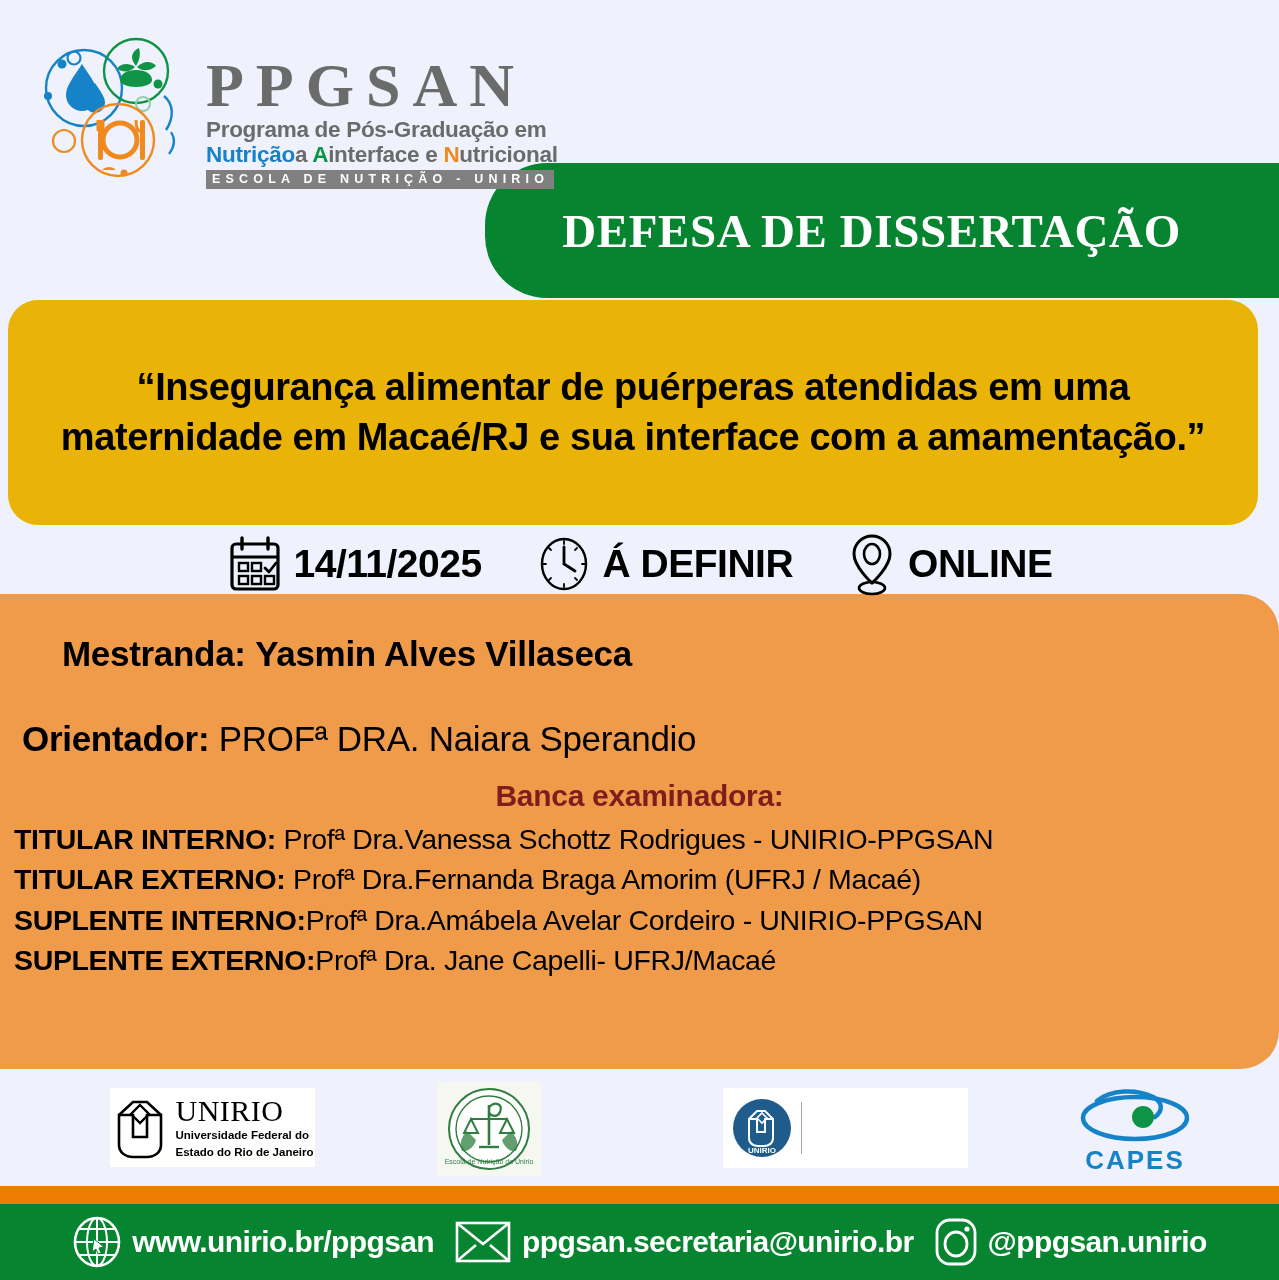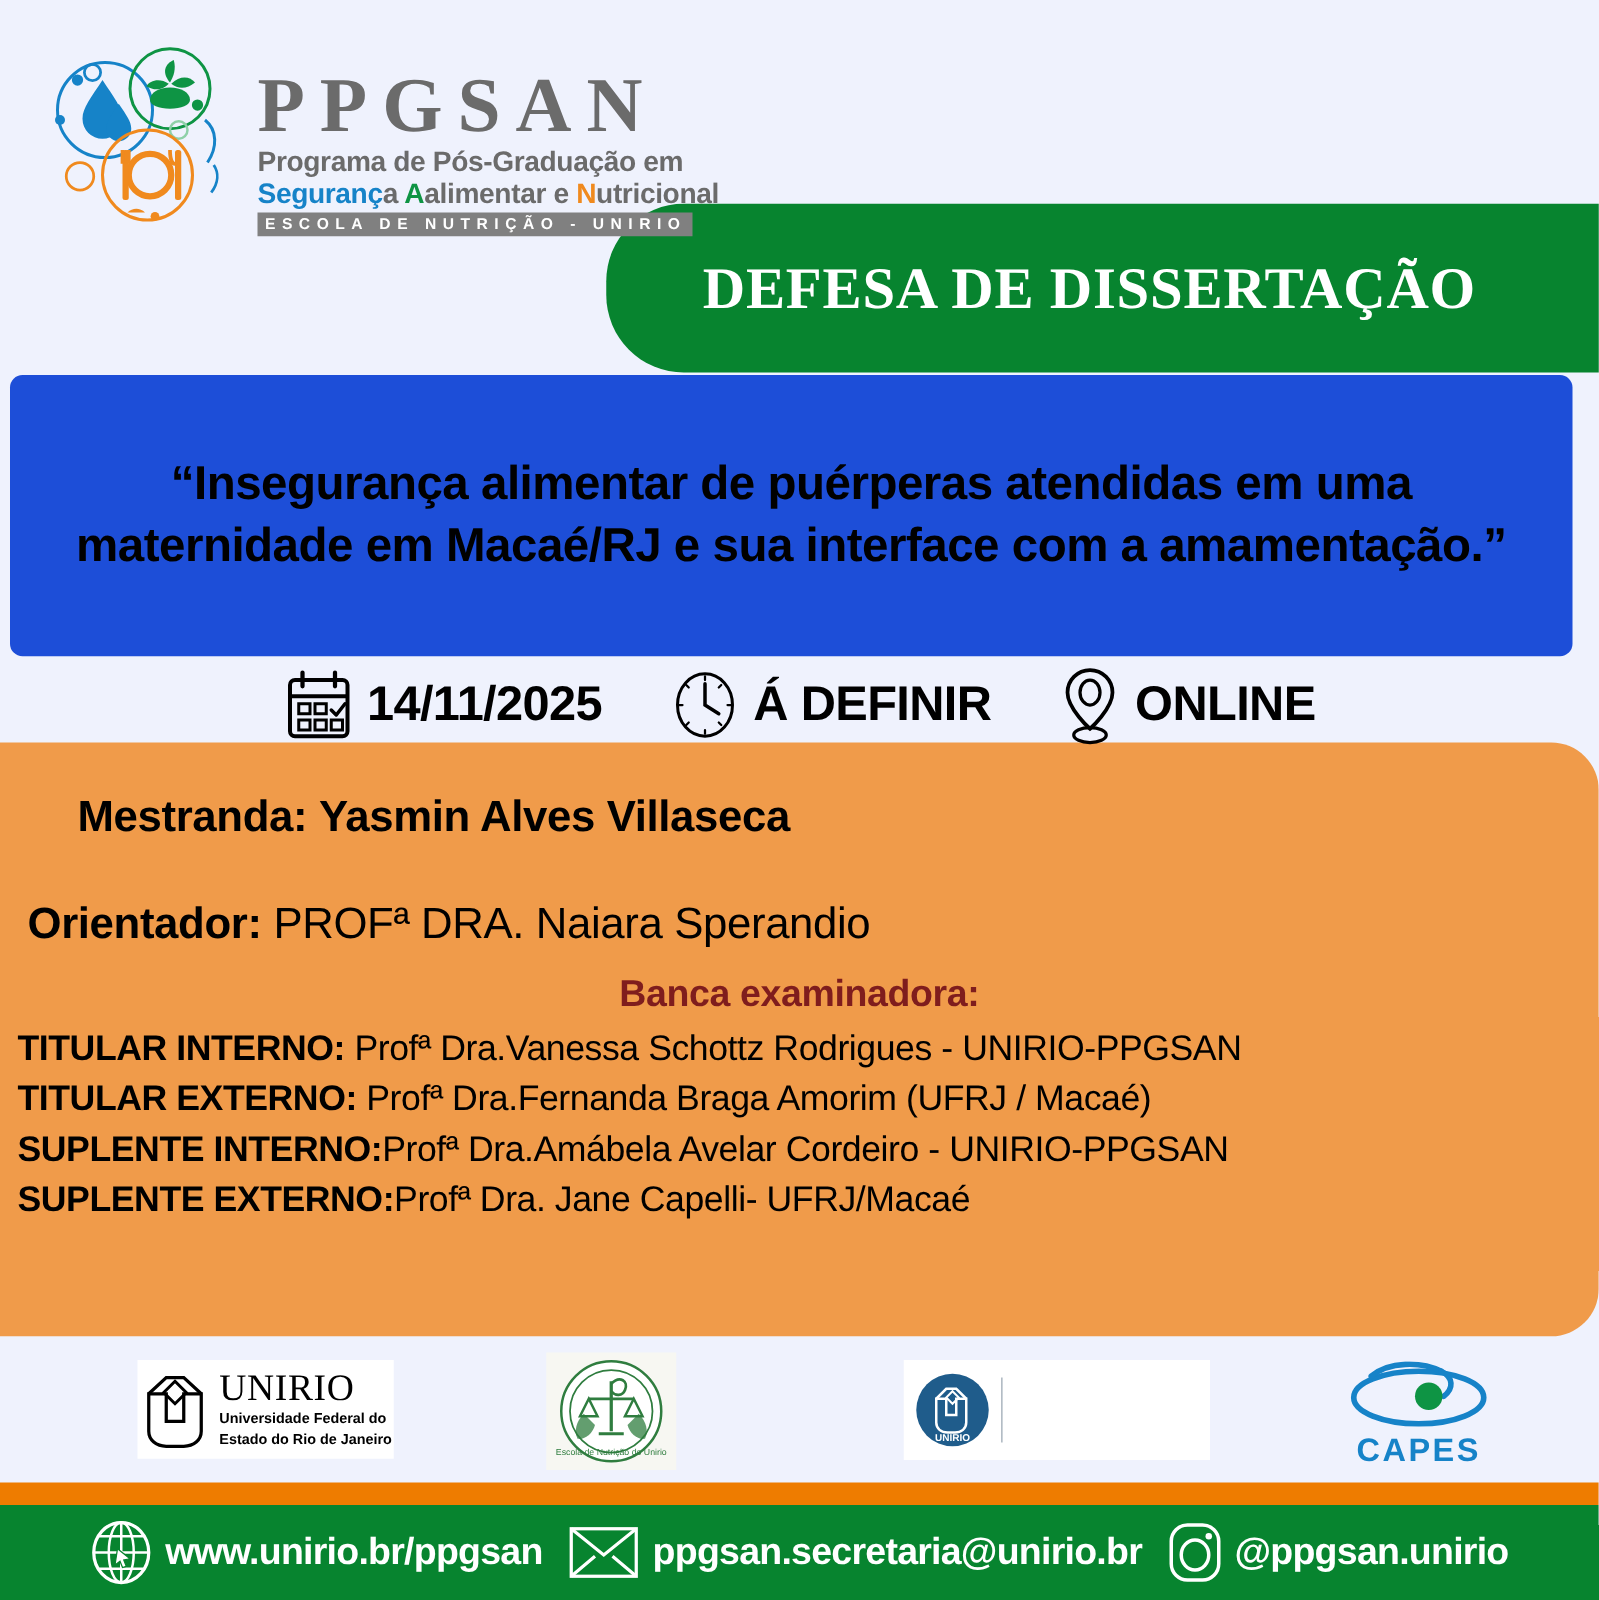--- a/index.html
+++ b/index.html
@@ -38,21 +38,21 @@
   }
   .green-pill-text{
     font-family:"Liberation Serif", serif;
     color:#ffffff;font-size:47px;font-weight:700;letter-spacing:0.6px;
     text-align:center;padding-right:22px;
   }
 
   
   .blue-pill{
     position:absolute;left:8px;top:300px;width:1250px;height:225px;
-    background:#1d4ed8;border-radius:10px;
+    background:#eab308;border-radius:30px;
     display:flex;align-items:center;justify-content:center;z-index:20;
   }
   .blue-pill-text{
     color:#000;font-size:38px;font-weight:800;line-height:1.30;
     text-align:center;padding:0 28px;letter-spacing:-0.4px;
   }
 
   
   .meta-row{
     position:absolute;left:0;top:528px;width:1279px;height:72px;
@@ -134,21 +134,21 @@
       <rect x="104" y="84" width="5" height="40" rx="2" fill="#f08a1e"></rect>
       <path d="M100 84c0 8 2 11 4 11" stroke="#f08a1e" stroke-width="3" fill="none"></path>
       <path d="M66 134c4-4 10-4 14 0z" fill="#f08a1e"></path>
       <circle cx="88" cy="137" r="3.5" fill="#f08a1e"></circle>
       <path d="M128 60c10 8 10 22 2 34" fill="none" stroke="#1683c8" stroke-width="2.4"></path>
       <path d="M133 118c6-8 6-16 2-22" fill="none" stroke="#1683c8" stroke-width="2.2"></path>
     </svg>
     <div class="logo-text">
       <div class="logo-acronym">PPGSAN</div>
       <div class="logo-line1">Programa de Pós-Graduação em</div>
-      <div class="logo-line2"><span class="b">Seguranç</span><span class="d">a </span><span class="g">A</span><span class="d">alimentar </span><span class="d">e </span><span class="o">N</span><span class="d">utricional</span></div>
+      <div class="logo-line2"><span class="b">Nutrição</span><span class="d">a </span><span class="g">A</span><span class="d">interface </span><span class="d">e </span><span class="o">N</span><span class="d">utricional</span></div>
       <div class="logo-strip">ESCOLA DE NUTRIÇÃO - UNIRIO</div>
     </div>
   </div>
 
   <div class="green-pill">
     <div class="green-pill-text">DEFESA DE DISSERTAÇÃO</div>
   </div>
 
   <div class="blue-pill">
     <div class="blue-pill-text">“Insegurança alimentar de puérperas atendidas em uma maternidade em Macaé/RJ e sua interface com a amamentação.”</div>

